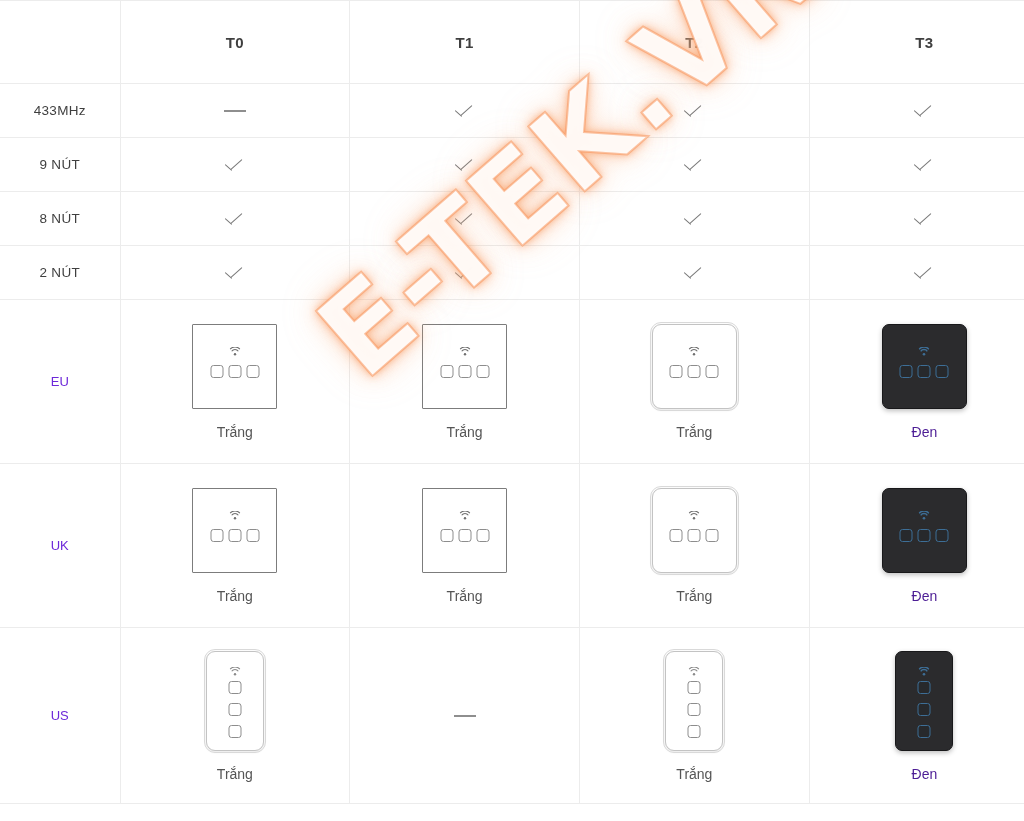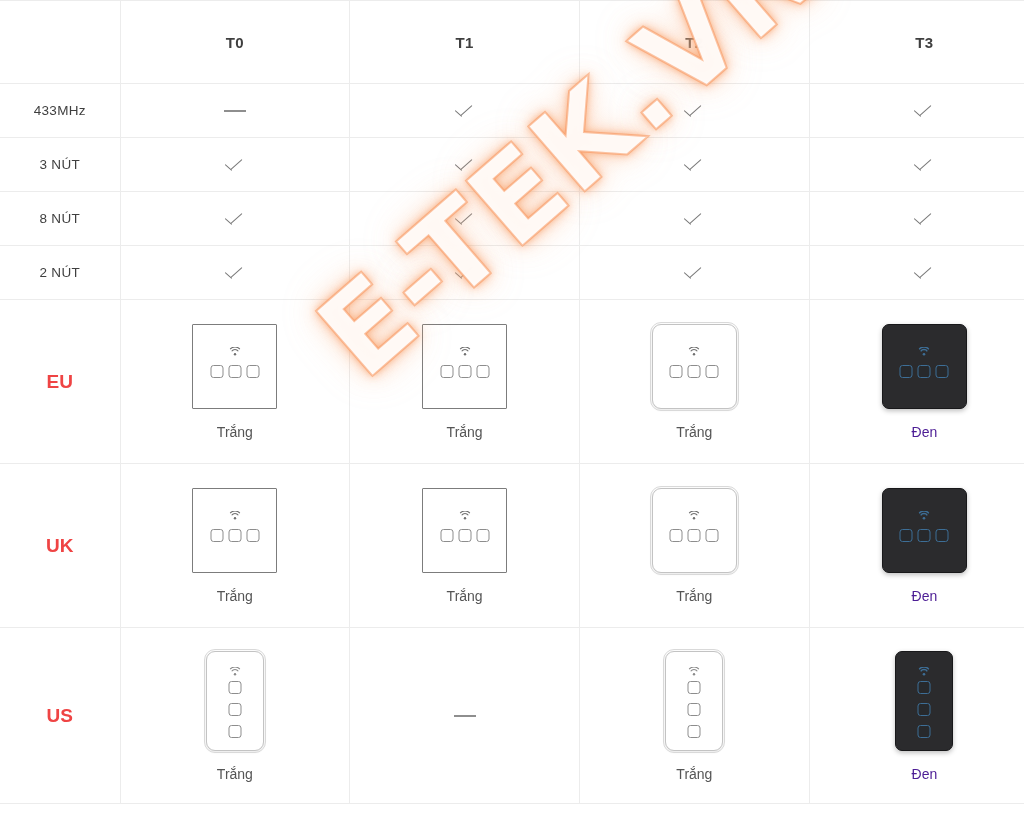--- a/index.html
+++ b/index.html
@@ -80,23 +80,23 @@
   tr.feat td.lbl{
     font-size:13.5px;
     font-weight:400;
     color:#3f3f3f;
     letter-spacing:0.3px;
   }
   
   tr.prod td{height:163px;}
   tr.prod.us td{height:175px;}
   tr.prod td.lbl{
-    font-size:19px;
-    font-weight:700;
-    color:#ef4444;
+    font-size:13px;
+    font-weight:400;
+    color:#6d28d9;
   }
 
   
   .chk{
     display:inline-block;
     width:20px;height:11px;
     position:relative;
   }
   .chk::before,.chk::after{
     content:"";position:absolute;
@@ -225,21 +225,21 @@
 
     <tr class="feat">
       <td class="lbl">433MHz</td>
       <td><span class="dash"></span></td>
       <td><span class="chk"></span></td>
       <td><span class="chk"></span></td>
       <td><span class="chk"></span></td>
     </tr>
 
     <tr class="feat">
-      <td class="lbl">3 NÚT</td>
+      <td class="lbl">9 NÚT</td>
       <td><span class="chk"></span></td>
       <td><span class="chk"></span></td>
       <td><span class="chk"></span></td>
       <td><span class="chk"></span></td>
     </tr>
 
     <tr class="feat">
       <td class="lbl">8 NÚT</td>
       <td><span class="chk"></span></td>
       <td><span class="chk"></span></td>

